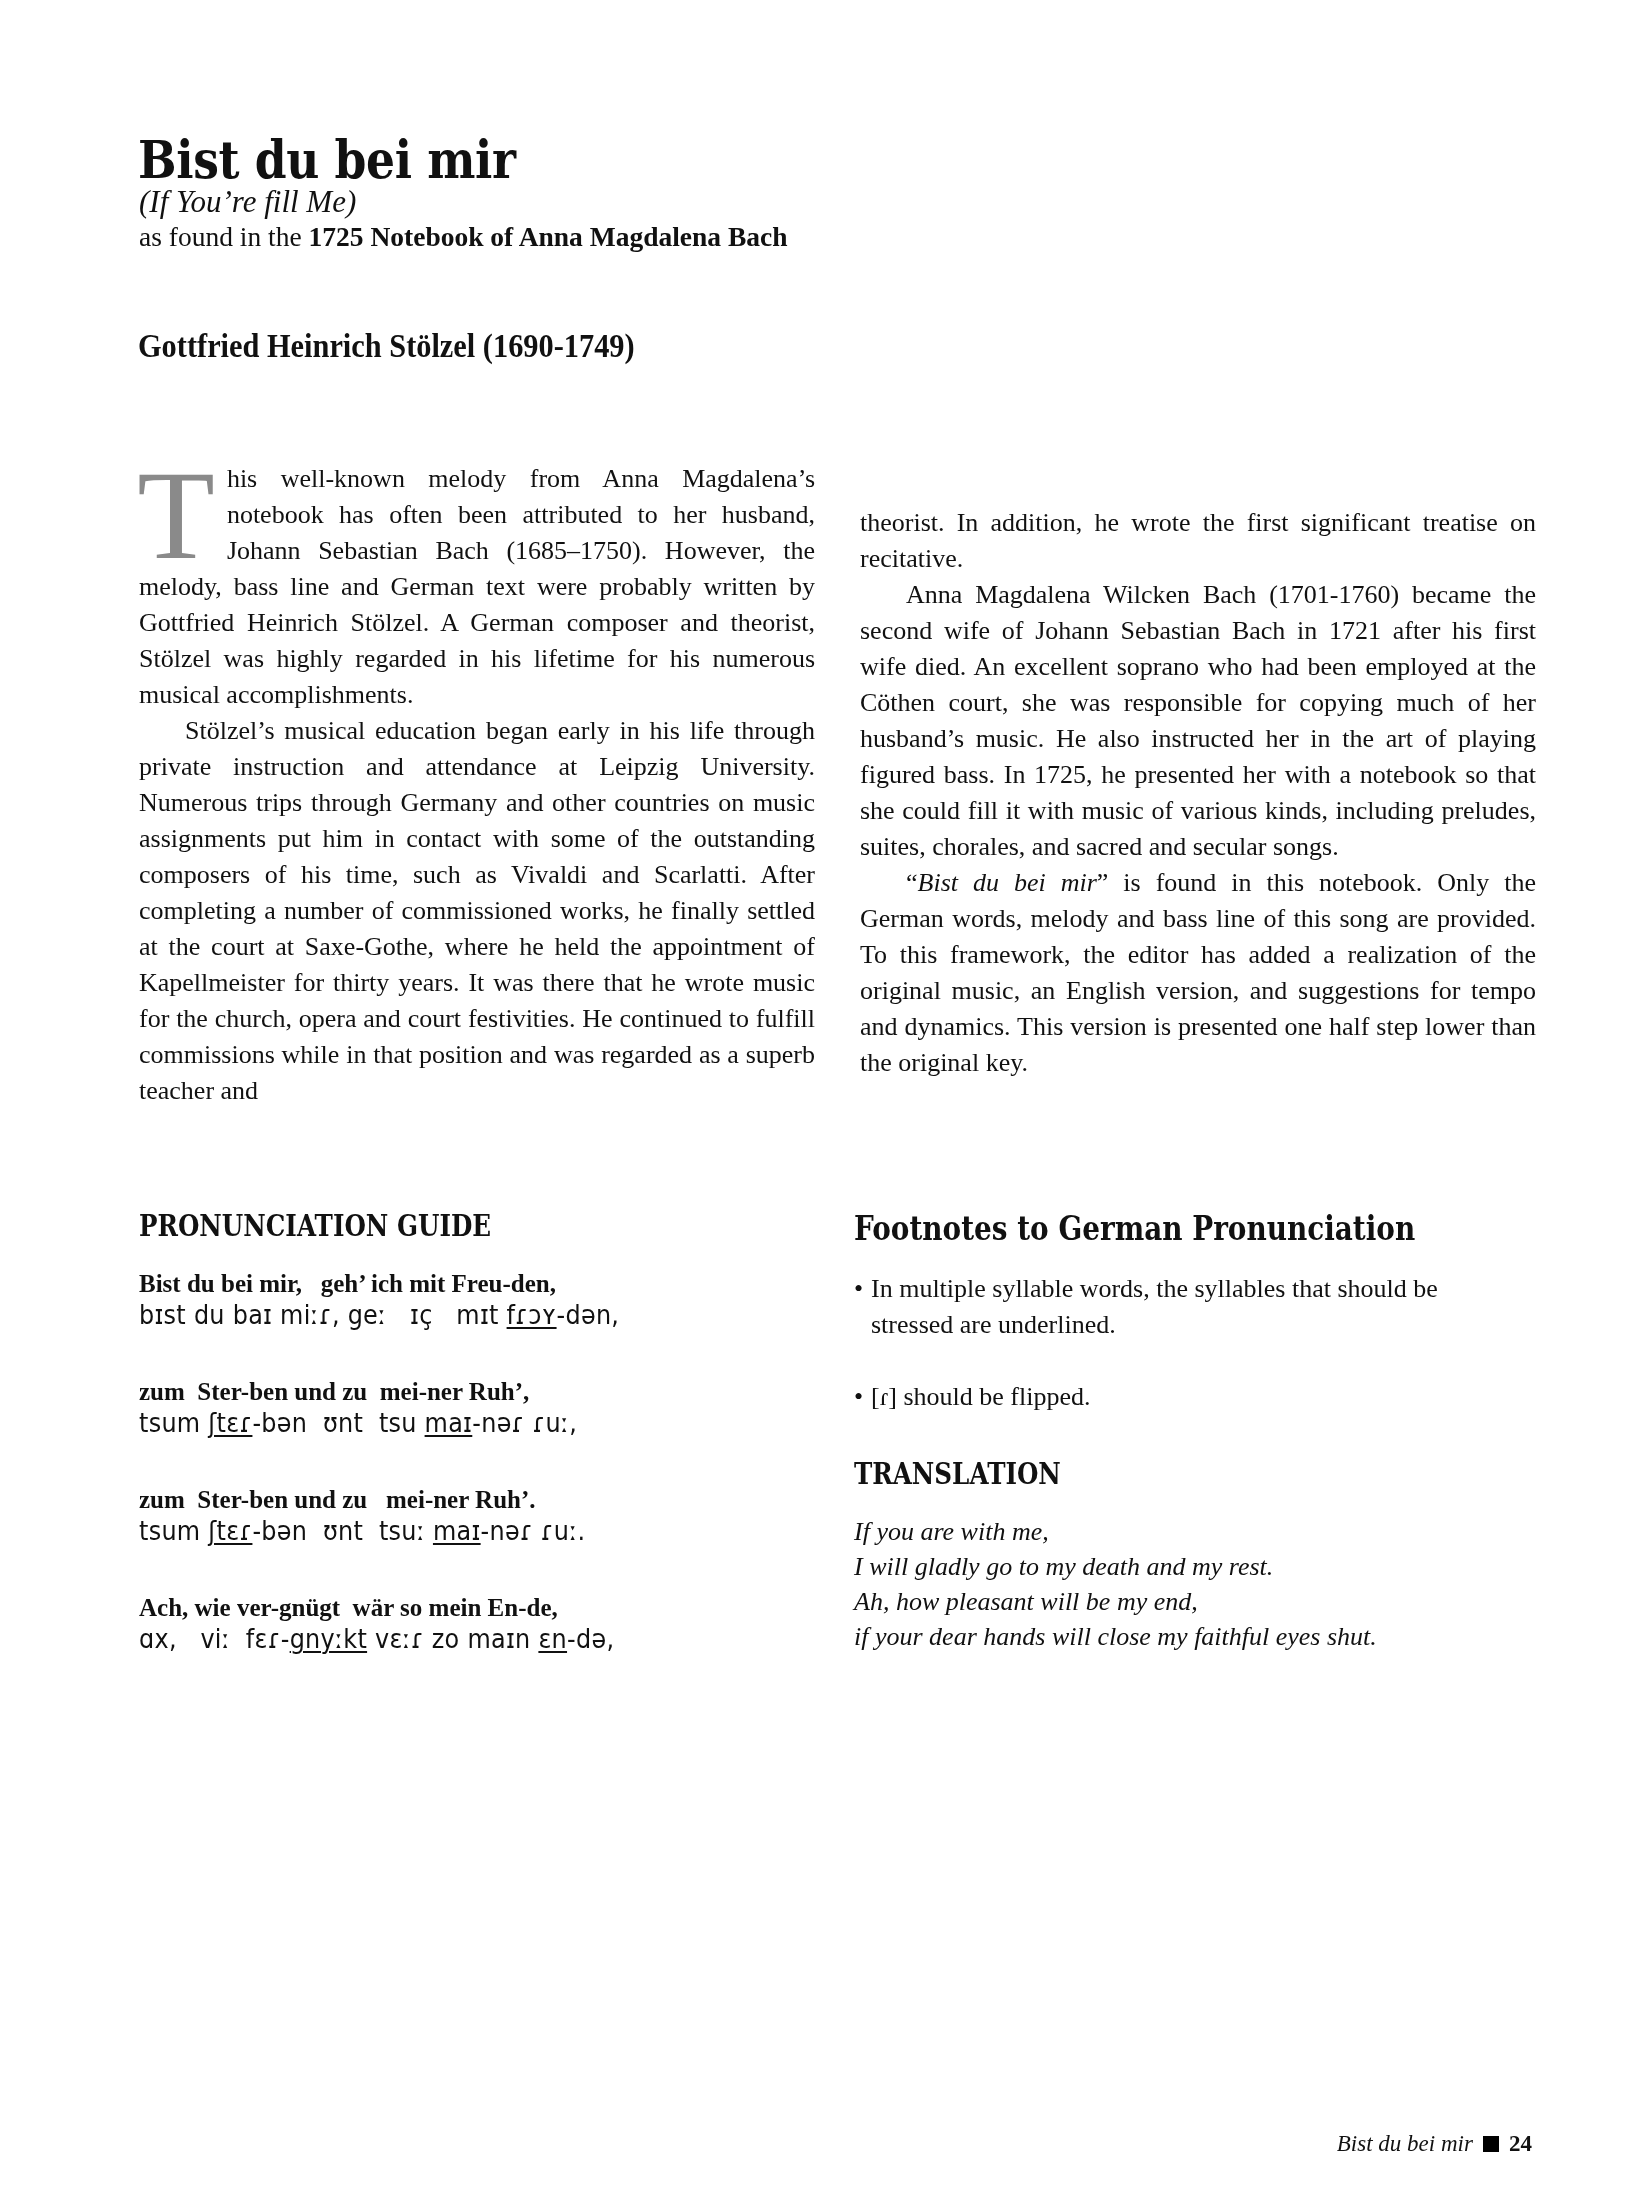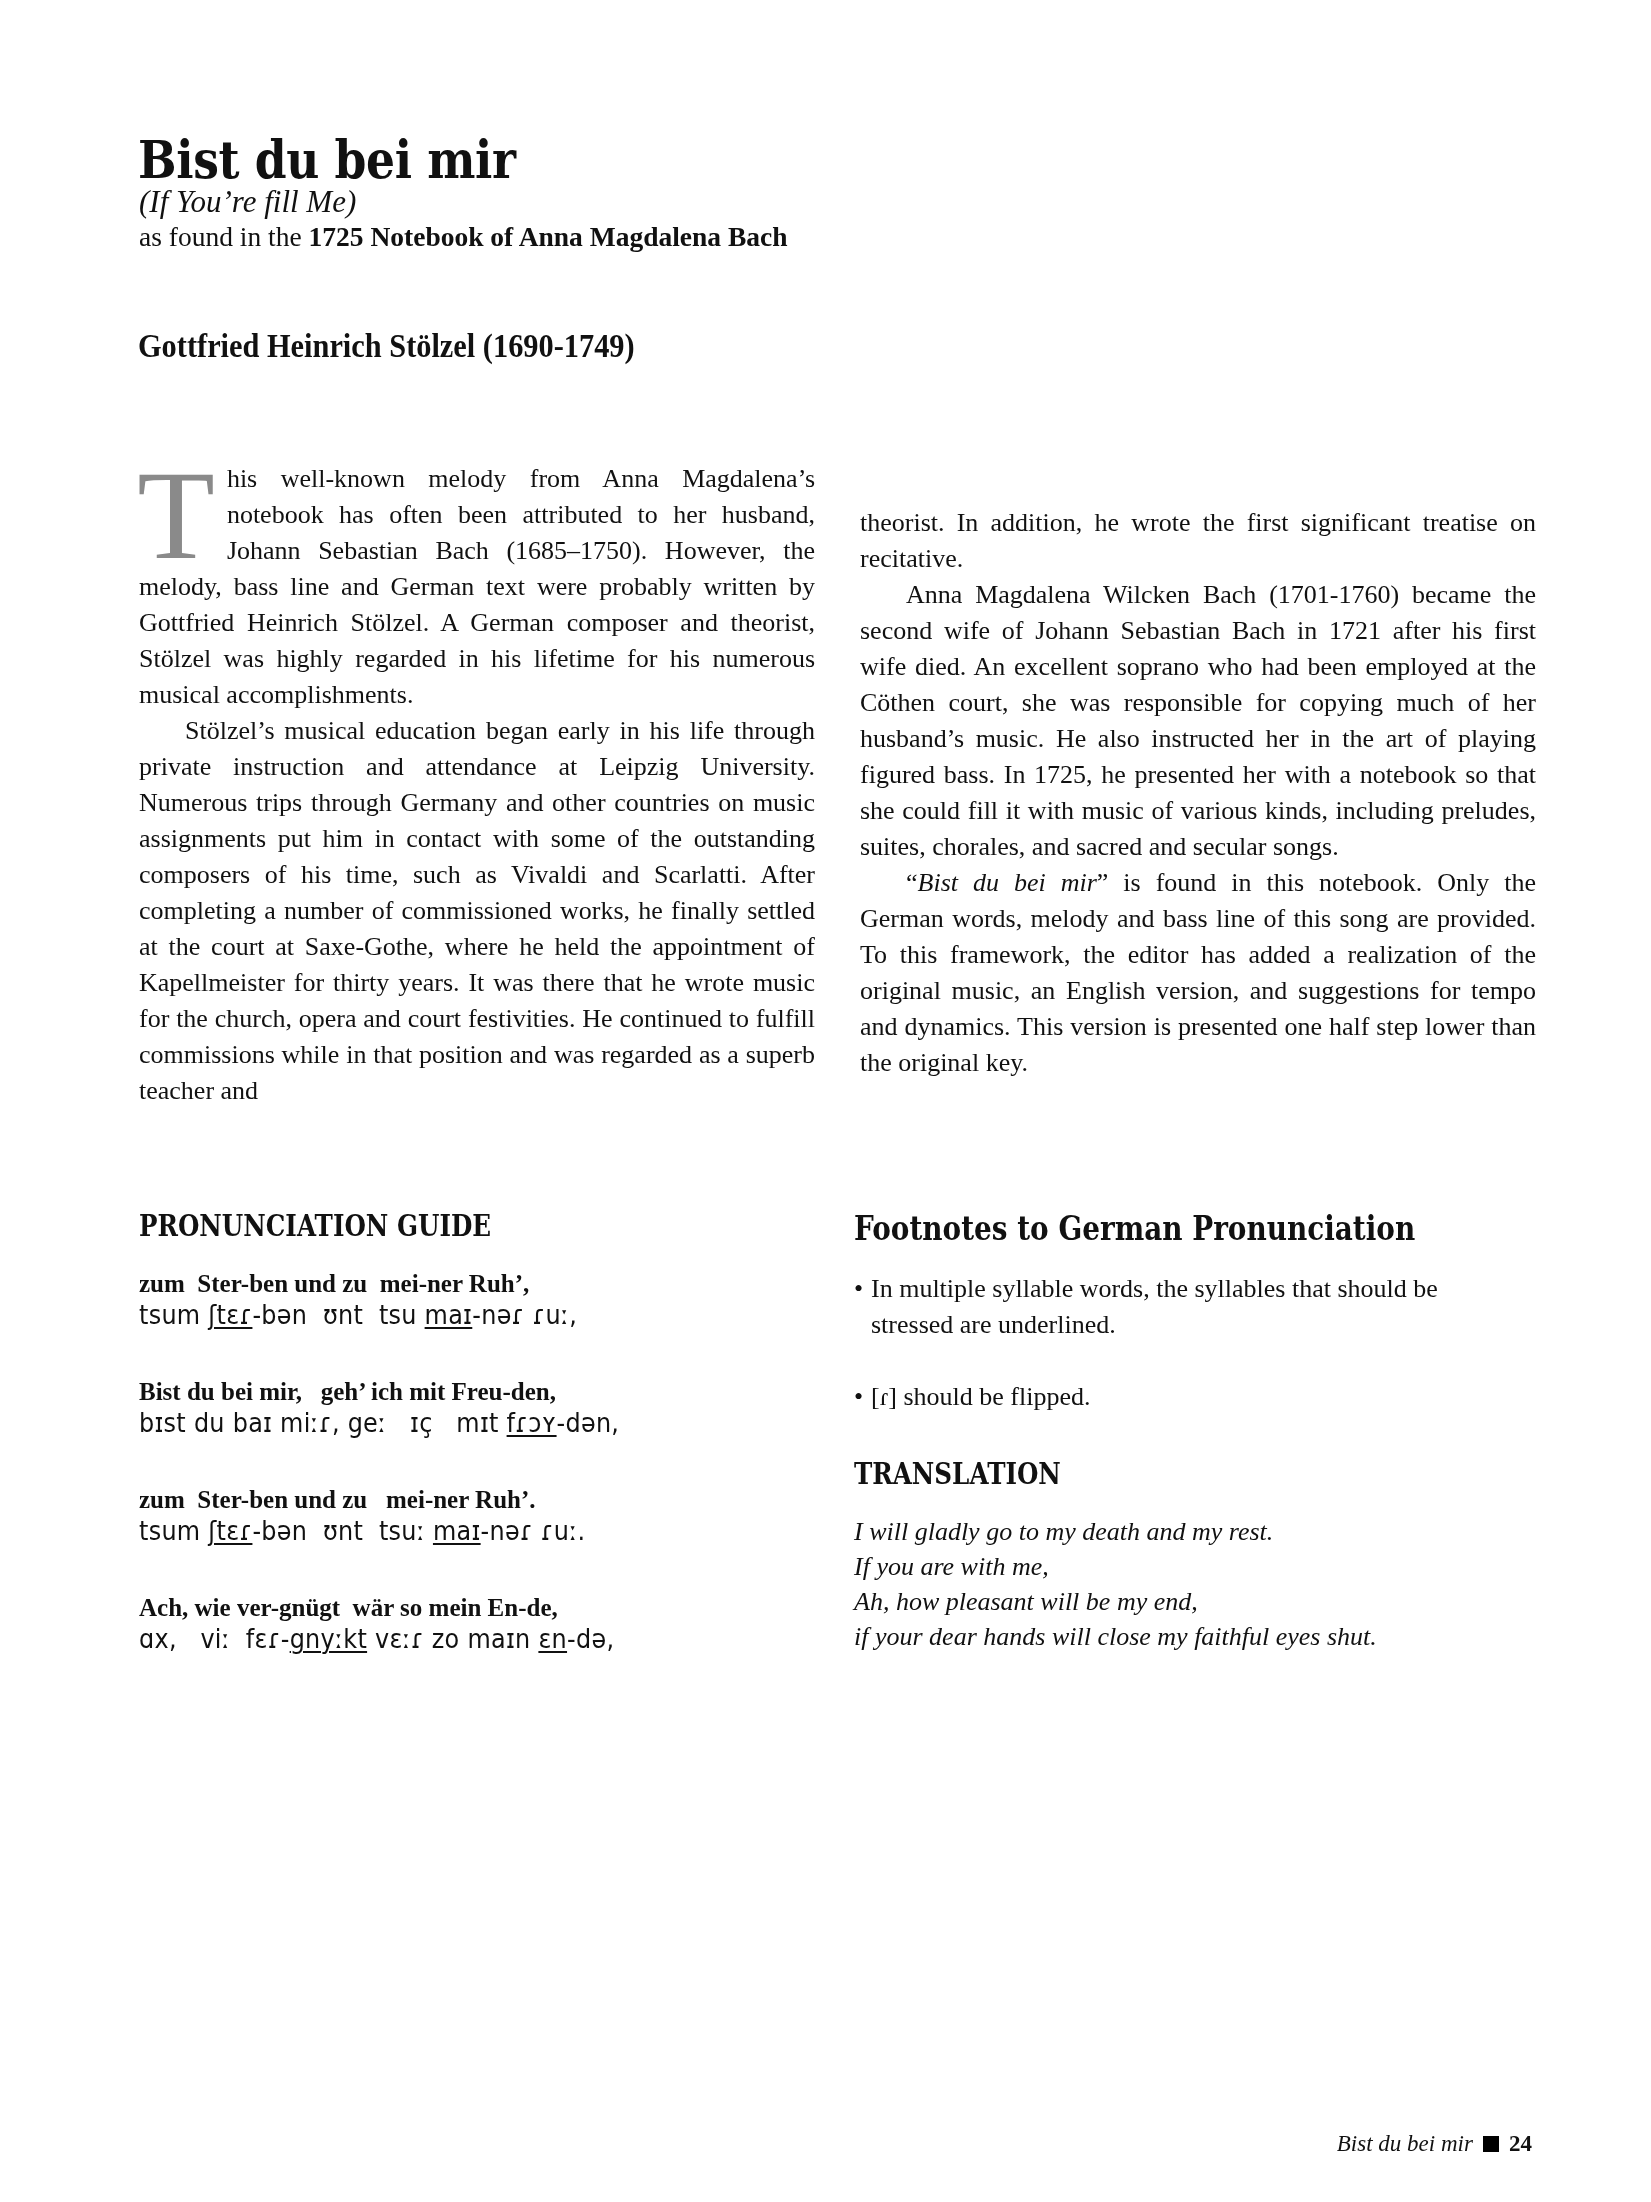--- a/index.html
+++ b/index.html
@@ -64,26 +64,26 @@
 
 <div class="abs col col-right">
   <p class="cont">theorist.  In addition, he wrote the first significant treatise on recitative.</p>
   <p>Anna Magdalena Wilcken Bach (1701-1760) became the second wife of Johann Sebastian Bach in 1721 after his first wife died.  An excellent soprano who had been employed at the Cöthen court, she was responsible for copying much of her husband’s music.  He also instructed her in the art of playing figured bass.  In 1725, he presented her with a notebook so that she could fill it with music of various kinds, including preludes, suites, chorales, and sacred and secular songs.</p>
   <p><span>“</span><i>Bist du bei mir</i><span>” is found in this notebook.  Only the German words, melody and bass line of this song are provided.  To this framework, the editor has added a realization of the original music, an English version, and suggestions for tempo and dynamics.  This version is presented one half step lower than the original key.</span></p>
 </div>
 
 <div class="abs sec-head pg-head">PRONUNCIATION GUIDE</div>
 <div class="abs pron" id="pron">
   <div class="pron-pair">
+    <div class="lyric">Bist du bei mir,   geh’ ich mit Freu-den,</div>
+    <div class="ipa"><span>bɪst du baɪ miːɾ, geː   ɪç   mɪt </span><u>fɾɔʏ</u><span>-dən,</span></div>
+  </div>
+  <div class="pron-pair">
     <div class="lyric">zum  Ster-ben und zu  mei-ner Ruh’,</div>
     <div class="ipa"><span>tsum </span><u>ʃtɛɾ</u><span>-bən  ʊnt  tsu </span><u>maɪ</u><span>-nəɾ ɾuː,</span></div>
-  </div>
-  <div class="pron-pair">
-    <div class="lyric">Bist du bei mir,   geh’ ich mit Freu-den,</div>
-    <div class="ipa"><span>bɪst du baɪ miːɾ, geː   ɪç   mɪt </span><u>fɾɔʏ</u><span>-dən,</span></div>
   </div>
   <div class="pron-pair">
     <div class="lyric">zum  Ster-ben und zu   mei-ner Ruh’.</div>
     <div class="ipa"><span>tsum </span><u>ʃtɛɾ</u><span>-bən  ʊnt  tsuː </span><u>maɪ</u><span>-nəɾ ɾuː.</span></div>
   </div>
   <div class="pron-pair">
     <div class="lyric">Ach, wie ver-gnügt  wär so mein En-de,</div>
     <div class="ipa"><span>ɑx,   viː  fɛɾ-</span><u>gnyːkt</u><span> vɛːɾ zo maɪn </span><u>ɛn</u><span>-də,</span></div>
   </div>
 </div>
@@ -95,22 +95,22 @@
     <span class="fn-text">In multiple syllable words, the syllables that should be stressed are underlined.</span>
   </div>
   <div class="fn-item">
     <span class="fn-bullet">•</span>
     <span class="fn-text">[ɾ] should be flipped.</span>
   </div>
 </div>
 
 <div class="abs sec-head tr-head">TRANSLATION</div>
 <div class="abs translation">
+  <div>If you are with me,</div>
   <div>I will gladly go to my death and my rest.</div>
-  <div>If you are with me,</div>
   <div>Ah, how pleasant will be my end,</div>
   <div>if your dear hands will close my faithful eyes shut.</div>
 </div>
 
 <div class="abs footer">
   <span class="footer-title">Bist du bei mir</span>
   <span class="footer-square"></span>
   <span class="footer-num">24</span>
 </div>
 

